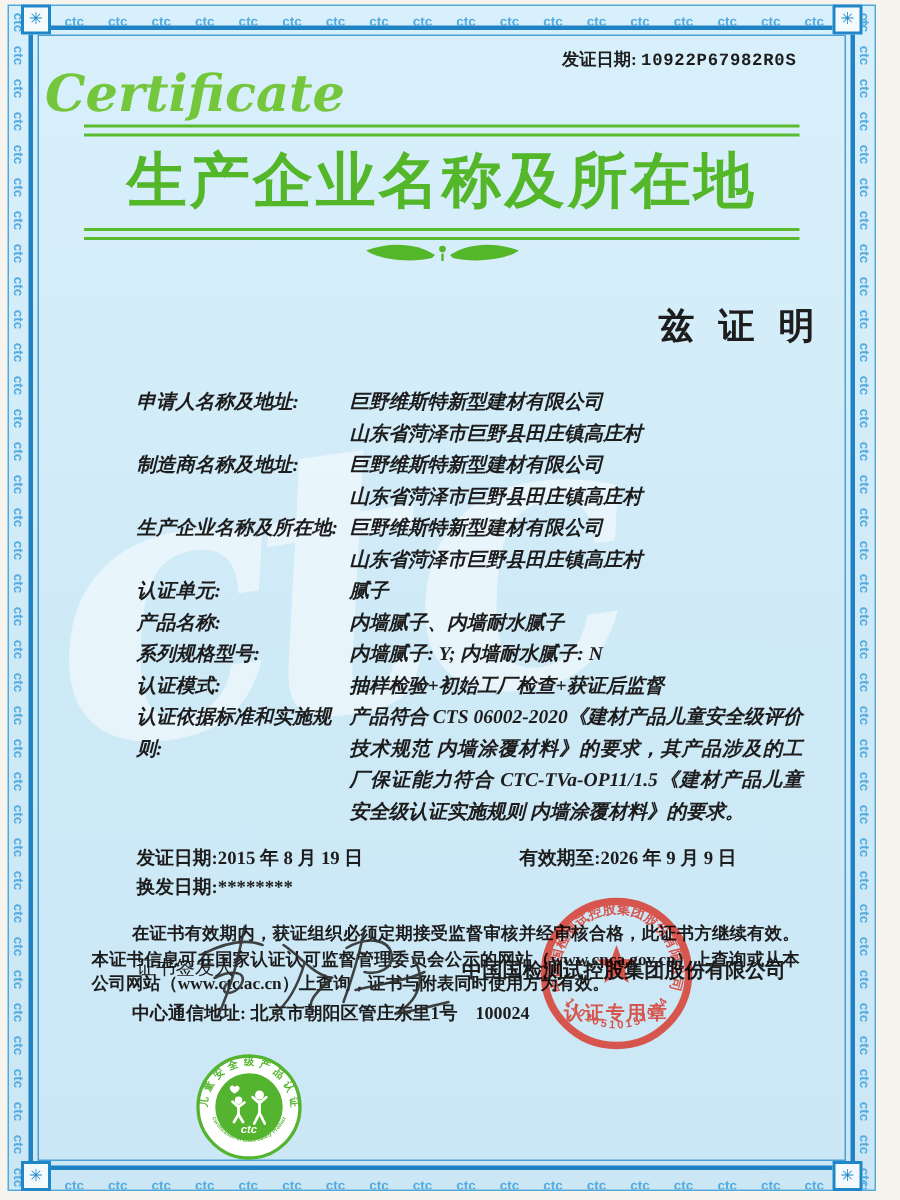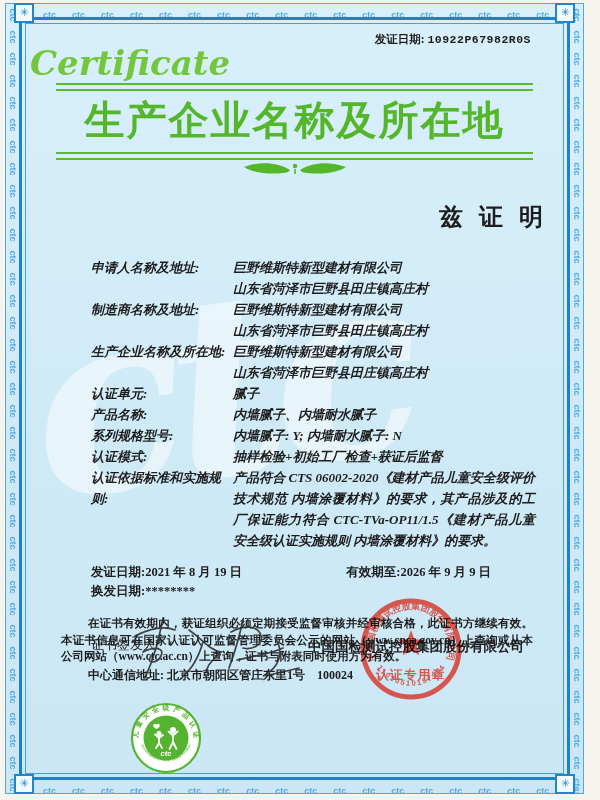--- a/index.html
+++ b/index.html
@@ -215,21 +215,21 @@
           <div class="fval" data-interactable="false">抽样检验+初始工厂检查+获证后监督</div>
         </div>
         <div class="frow">
           <div class="flabel" data-interactable="false">认证依据标准和实施规则:</div>
           <div class="fval" data-interactable="false">产品符合 CTS 06002-2020《建材产品儿童安全级评价技术规范 内墙涂覆材料》的要求，其产品涉及的工厂保证能力符合 CTC-TVa-OP11/1.5《建材产品儿童安全级认证实施规则 内墙涂覆材料》的要求。</div>
         </div>
       </div>
 
       <div class="dates" data-interactable="false">
         <div data-interactable="false">
-          <span data-interactable="false">发证日期:</span><span data-interactable="false">2021 年 8 月 19 日</span>
+          <span data-interactable="false">发证日期:</span><span data-interactable="false">2015 年 8 月 19 日</span>
         </div>
         <div class="right" data-interactable="false">
           <span data-interactable="false">有效期至:</span><span data-interactable="false">2026 年 9 月 9 日</span>
         </div>
       </div>
       <div class="reissue" data-interactable="false">
         <span data-interactable="false">换发日期:</span><span data-interactable="false">********</span>
       </div>
 
       <div class="notes" data-interactable="false">在证书有效期内，获证组织必须定期接受监督审核并经审核合格，此证书方继续有效。本证书信息可在国家认证认可监督管理委员会公示的网站（www.cnca.gov.cn）上查询或从本公司网站（www.ctc.ac.cn）上查询，证书与附表同时使用方为有效。</div>

